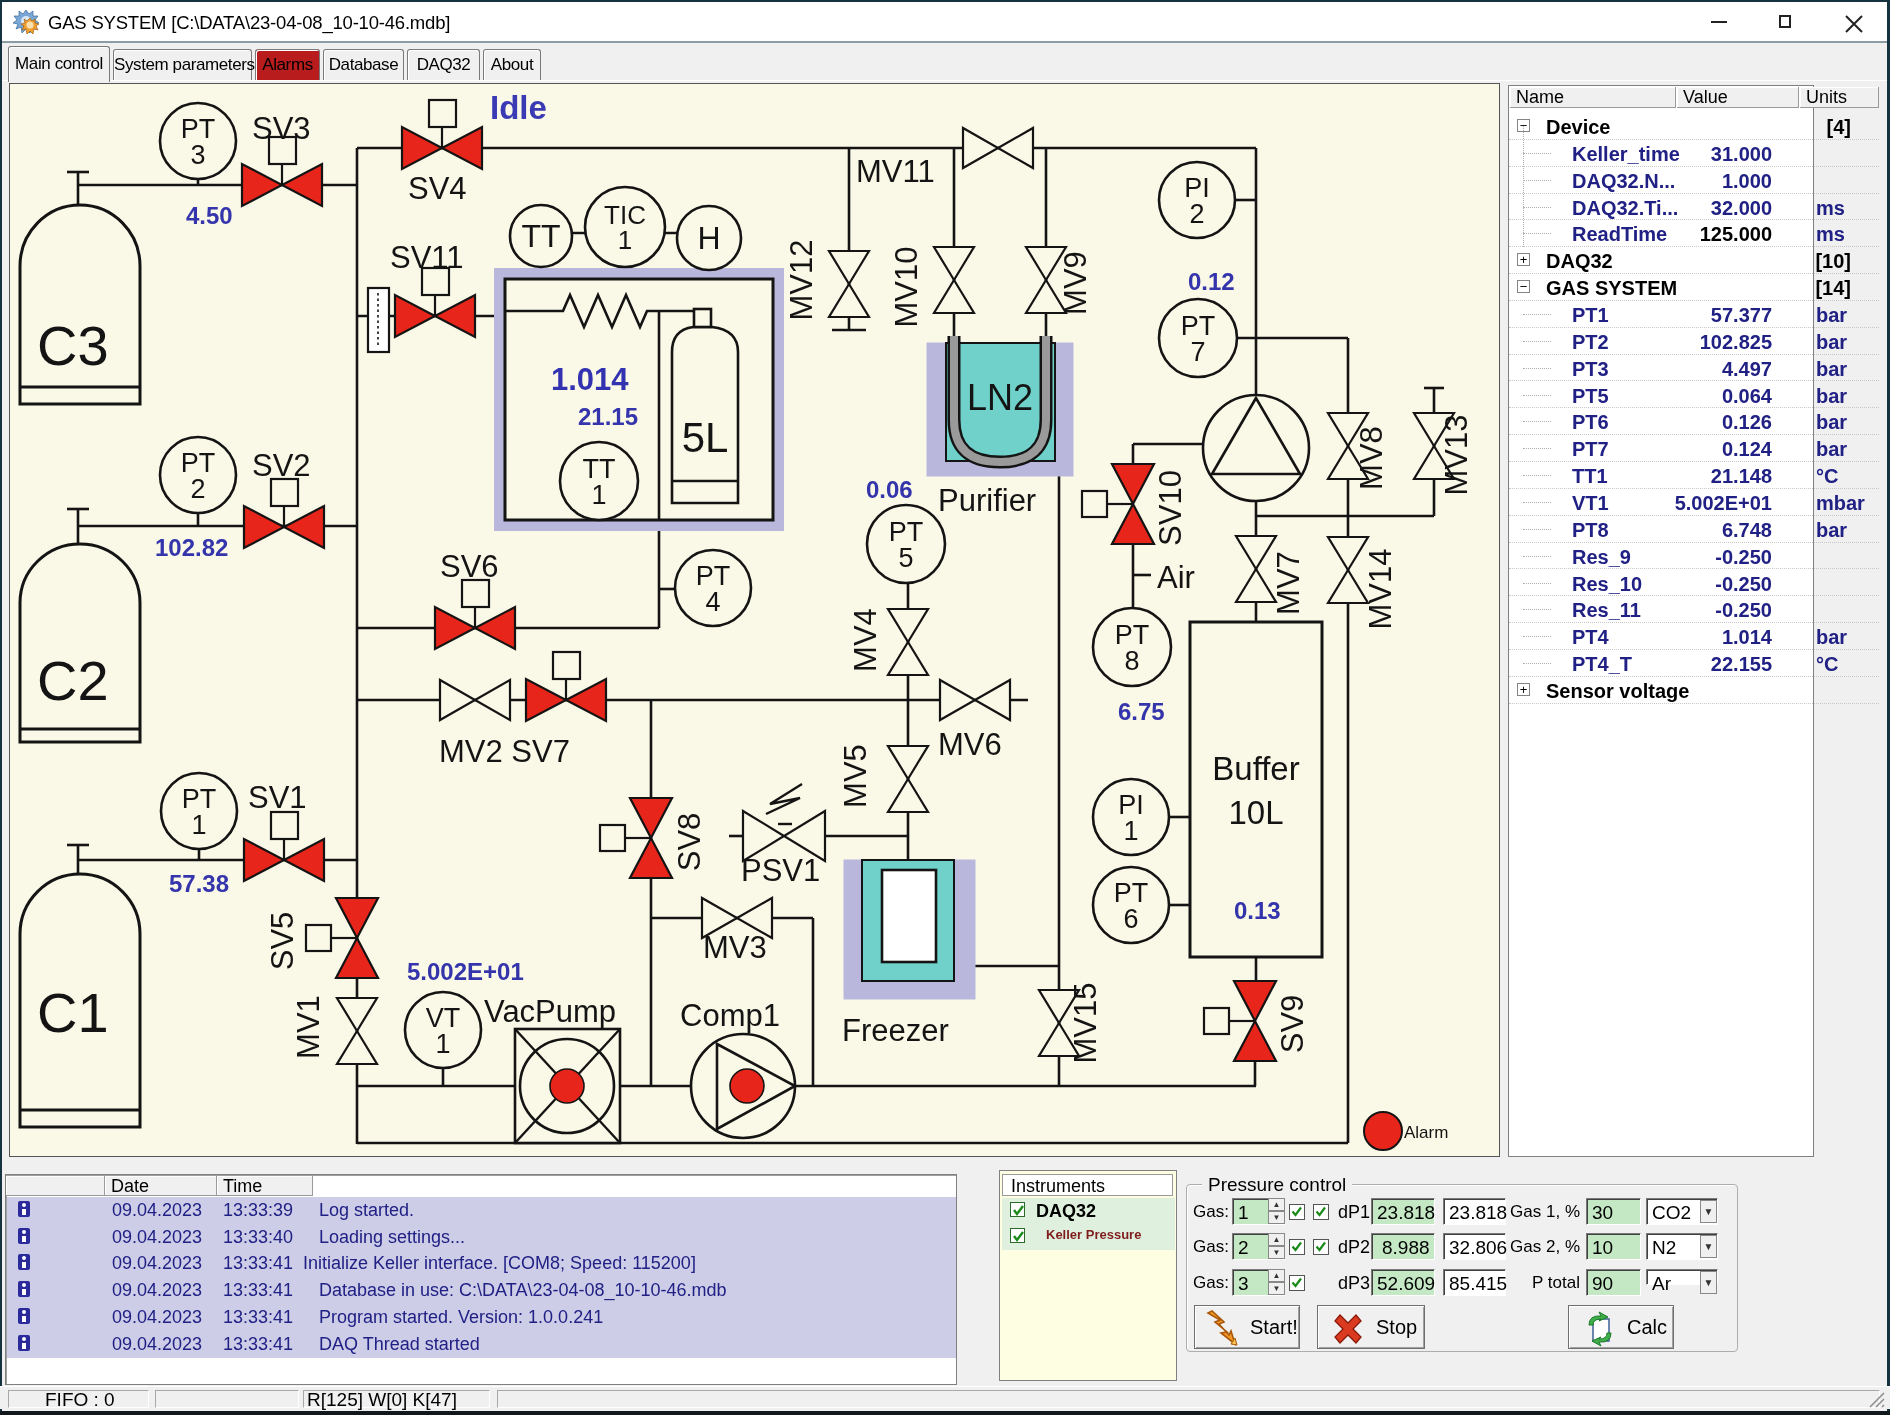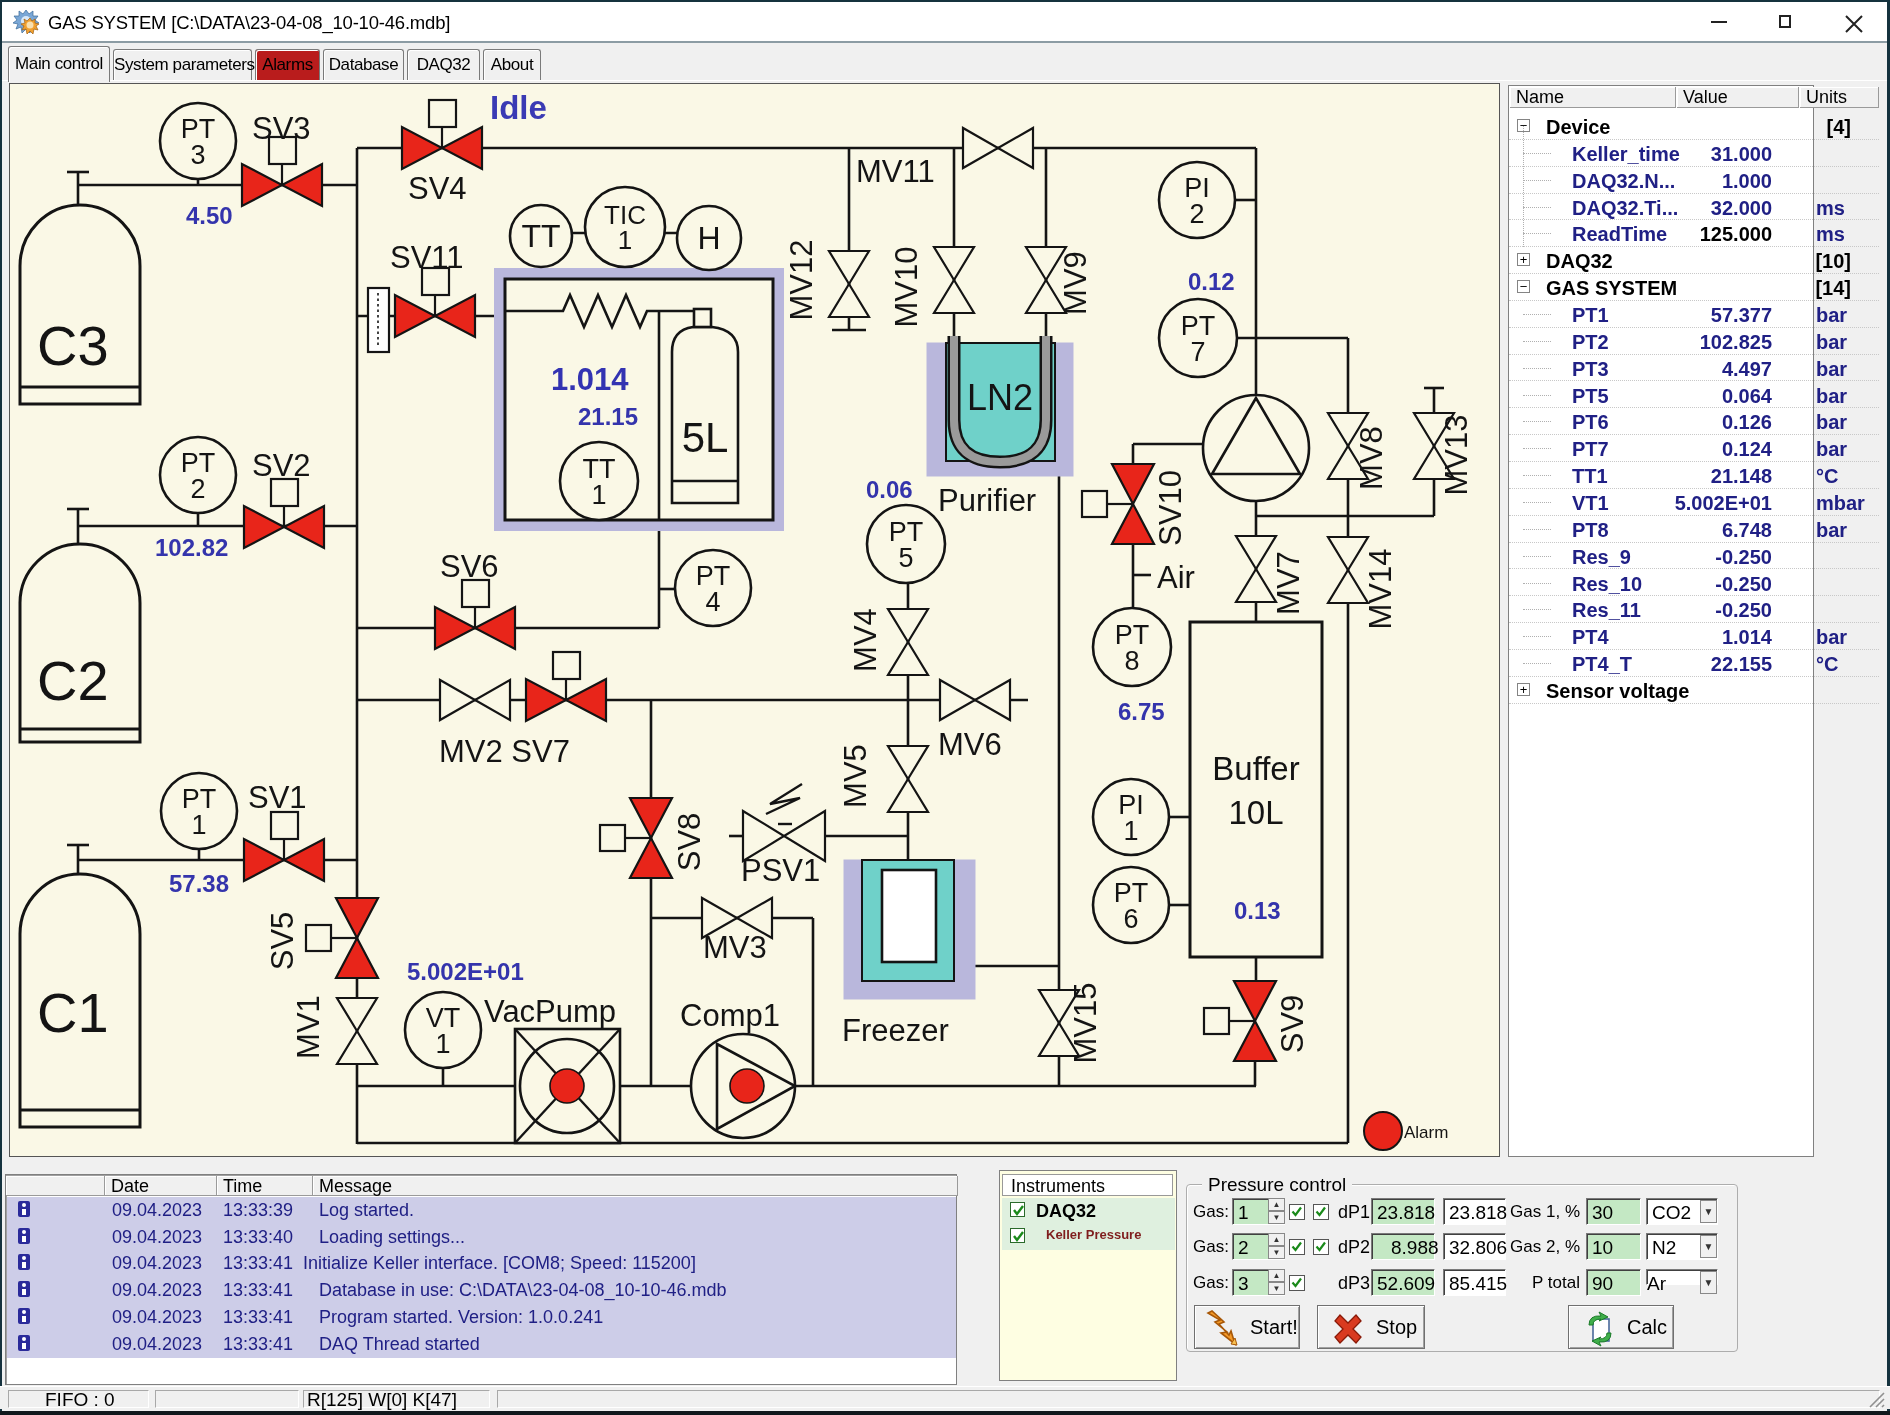--- a/index.html
+++ b/index.html
@@ -410,21 +410,20 @@
     <div style="position:absolute;left:0;top:590.9px;width:370px;height:26.9px;border-bottom:1px dotted #c8c8c8">
       <div style="position:absolute;left:8px;top:6px;width:13px;height:13px;border:1px solid #848484;background:#fff;font-size:13px;line-height:12px;text-align:center;color:#000">+</div>
       <div style="position:absolute;left:37px;top:3px;font-size:20px;font-weight:bold;color:#000">Sensor voltage</div>
     </div>
     <div style="position:absolute;left:14px;top:40px;height:121px;border-left:1px dotted #b0b0b0"></div>
   </div>
 <div style="position:absolute;left:5px;top:1174px;width:952px;height:211px;background:#fff;border:1px solid #808080;box-shadow:inset 1px 1px 0 #a0a0a0;z-index:2">
     <div style="position:absolute;left:0px;top:1px;width:99px;height:20px;background:#F0F0F0;border-right:1px solid #9a9a9a;border-bottom:1px solid #9a9a9a;box-shadow:inset 1px 1px 0 #fff;font-size:18px;color:#000;padding-left:6px;line-height:20px"></div>
     <div style="position:absolute;left:99px;top:1px;width:112px;height:20px;background:#F0F0F0;border-right:1px solid #9a9a9a;border-bottom:1px solid #9a9a9a;box-shadow:inset 1px 1px 0 #fff;font-size:18px;color:#000;padding-left:6px;line-height:20px">Date</div>
     <div style="position:absolute;left:211px;top:1px;width:96px;height:20px;background:#F0F0F0;border-right:1px solid #9a9a9a;border-bottom:1px solid #9a9a9a;box-shadow:inset 1px 1px 0 #fff;font-size:18px;color:#000;padding-left:6px;line-height:20px">Time</div>
-    <div style="position:absolute;left:307px;top:1px;width:645px;height:20px;background:#F0F0F0;border-right:1px solid #9a9a9a;border-bottom:1px solid #9a9a9a;box-shadow:inset 1px 1px 0 #fff;font-size:18px;color:#000;padding-left:6px;line-height:20px">Message</div>
     <div style="position:absolute;left:1px;top:22px;width:949px;height:161px;background:#CDCDE8"></div>
     <div style="position:absolute;left:1px;top:22.0px;width:949px;height:26.7px">
       <div style="position:absolute;left:11px;top:4px;width:12px;height:16px;background:#2a2a9a;border-radius:2px">
         <div style="position:absolute;left:4px;top:2px;width:4px;height:4px;background:#fff;border-radius:2px"></div>
         <div style="position:absolute;left:4px;top:8px;width:4px;height:6px;background:#fff"></div>
       </div>
       <div style="position:absolute;left:105px;top:3px;font-size:18px;color:#202085">09.04.2023</div>
       <div style="position:absolute;left:216px;top:3px;font-size:18px;color:#202085">13:33:39</div>
       <div style="position:absolute;left:312px;top:3px;font-size:18px;color:#202085">Log started.</div>
     </div>
@@ -517,41 +516,41 @@
       <div style="position:absolute;left:0;top:0;width:17px;height:13px;background:#F0F0F0;border:1px solid #888;font-size:8px;text-align:center;line-height:12px;color:#333">▲</div>
       <div style="position:absolute;left:0;top:13px;width:17px;height:13px;background:#F0F0F0;border:1px solid #888;font-size:8px;text-align:center;line-height:12px;color:#333">▼</div>
     </div>
     <div style="position:absolute;left:103px;top:65px;width:16px;height:16px;background:#fff;border:1px solid #555"><svg width="14" height="14" viewBox="0 0 14 14">
         <path d="M2.5,6.5 L5.5,10 L11,2.5" stroke="#1a8a1a" stroke-width="2.2" fill="none"></path>
       </svg></div>
     <div style="position:absolute;left:127px;top:65px;width:16px;height:16px;background:#fff;border:1px solid #555"><svg width="14" height="14" viewBox="0 0 14 14">
         <path d="M2.5,6.5 L5.5,10 L11,2.5" stroke="#1a8a1a" stroke-width="2.2" fill="none"></path>
       </svg></div>
     <div style="position:absolute;left:152px;top:63px;font-size:18px;color:#000;white-space:nowrap">dP2</div>
-    <div style="position:absolute;left:185px;top:59px;width:64px;height:27px;background:#C4E8C4;border:1px solid #7a7a7a;border-right-color:#fff;border-bottom-color:#fff;box-shadow:inset 1px 1px 0 #404040;font-size:19px;color:#000;padding-left:19px;line-height:27px;box-sizing:border-box">8.988</div>
+    <div style="position:absolute;left:185px;top:59px;width:64px;height:27px;background:#C4E8C4;border:1px solid #7a7a7a;border-right-color:#fff;border-bottom-color:#fff;box-shadow:inset 1px 1px 0 #404040;font-size:19px;color:#000;padding-left:10px;line-height:27px;box-sizing:border-box">8.988</div>
     <div style="position:absolute;left:257px;top:59px;width:63px;height:27px;background:#fff;border:1px solid #7a7a7a;border-right-color:#fff;border-bottom-color:#fff;box-shadow:inset 1px 1px 0 #404040;font-size:19px;color:#000;padding-left:5px;line-height:27px;box-sizing:border-box">32.806</div>
     <div style="position:absolute;left:322px;top:63px;width:72px;text-align:right;font-size:17px;color:#000;white-space:nowrap">Gas 2, %</div>
     <div style="position:absolute;left:400px;top:59px;width:55px;height:27px;background:#C4E8C4;border:1px solid #7a7a7a;border-right-color:#fff;border-bottom-color:#fff;box-shadow:inset 1px 1px 0 #404040;font-size:19px;color:#000;padding-left:5px;line-height:27px;box-sizing:border-box">10</div>
     <div style="position:absolute;left:460px;top:59px;width:72px;height:27px;background:#fff;border:1px solid #7a7a7a;border-right-color:#fff;border-bottom-color:#fff;box-shadow:inset 1px 1px 0 #404040;font-size:19px;color:#000;padding-left:5px;line-height:27px;box-sizing:border-box">N2</div>
     <div style="position:absolute;left:514px;top:61px;width:17px;height:23px;background:#F0F0F0;border:1px solid #888;font-size:10px;text-align:center;line-height:22px;color:#333">▼</div>
     <div style="position:absolute;left:7px;top:99px;font-size:17px;color:#000;white-space:nowrap">Gas:</div>
     <div style="position:absolute;left:46px;top:95px;width:53px;height:27px;background:#C4E8C4;border:1px solid #7a7a7a;border-right-color:#fff;border-bottom-color:#fff;box-shadow:inset 1px 1px 0 #404040;font-size:19px;color:#000;padding-left:5px;line-height:27px;box-sizing:border-box">3</div>
     <div style="position:absolute;left:82px;top:95px;width:17px;height:27px">
       <div style="position:absolute;left:0;top:0;width:17px;height:13px;background:#F0F0F0;border:1px solid #888;font-size:8px;text-align:center;line-height:12px;color:#333">▲</div>
       <div style="position:absolute;left:0;top:13px;width:17px;height:13px;background:#F0F0F0;border:1px solid #888;font-size:8px;text-align:center;line-height:12px;color:#333">▼</div>
     </div>
     <div style="position:absolute;left:103px;top:101px;width:16px;height:16px;background:#fff;border:1px solid #555"><svg width="14" height="14" viewBox="0 0 14 14">
         <path d="M2.5,6.5 L5.5,10 L11,2.5" stroke="#1a8a1a" stroke-width="2.2" fill="none"></path>
       </svg></div>
     <div style="position:absolute;left:152px;top:99px;font-size:18px;color:#000;white-space:nowrap">dP3</div>
     <div style="position:absolute;left:185px;top:95px;width:64px;height:27px;background:#C4E8C4;border:1px solid #7a7a7a;border-right-color:#fff;border-bottom-color:#fff;box-shadow:inset 1px 1px 0 #404040;font-size:19px;color:#000;padding-left:5px;line-height:27px;box-sizing:border-box">52.609</div>
     <div style="position:absolute;left:257px;top:95px;width:63px;height:27px;background:#fff;border:1px solid #7a7a7a;border-right-color:#fff;border-bottom-color:#fff;box-shadow:inset 1px 1px 0 #404040;font-size:19px;color:#000;padding-left:5px;line-height:27px;box-sizing:border-box">85.415</div>
     <div style="position:absolute;left:322px;top:99px;width:72px;text-align:right;font-size:17px;color:#000;white-space:nowrap">P total</div>
     <div style="position:absolute;left:400px;top:95px;width:55px;height:27px;background:#C4E8C4;border:1px solid #7a7a7a;border-right-color:#fff;border-bottom-color:#fff;box-shadow:inset 1px 1px 0 #404040;font-size:19px;color:#000;padding-left:5px;line-height:27px;box-sizing:border-box">90</div>
-    <div style="position:absolute;left:460px;top:95px;width:72px;height:16px;background:#fff;border:1px solid #7a7a7a;border-right-color:#fff;border-bottom-color:#fff;box-shadow:inset 1px 1px 0 #404040;font-size:19px;color:#000;line-height:27px;box-sizing:border-box">Ar</div>
+    <div style="position:absolute;left:460px;top:95px;width:72px;height:16px;background:#fff;border:1px solid #7a7a7a;border-right-color:#fff;border-bottom-color:#fff;box-shadow:inset 1px 1px 0 #404040;font-size:19px;color:#000;padding-left:5px;line-height:27px;box-sizing:border-box">Ar</div>
     <div style="position:absolute;left:514px;top:97px;width:17px;height:23px;background:#F0F0F0;border:1px solid #888;font-size:10px;text-align:center;line-height:22px;color:#333">▼</div>
     <div style="position:absolute;left:8px;top:131px;width:106px;height:44px;background:#F0F0F0;border:1px solid #707070;box-shadow:inset 1px 1px 0 #fff,inset -1px -1px 0 #a0a0a0">
       <svg style="position:absolute;left:8px;top:4px" width="40" height="38" viewBox="0 0 40 38">
         <path d="M5,3 L17,10 L12,12 L24,22 L18,23 L32,34 L28,21 L26,25 L16,14 L21,12 L9,1 Z" fill="#F59A28" stroke="#A85808" stroke-width="1.6"></path>
         <path d="M28,34 L34,35 L32,28 Z" fill="#F8C050" stroke="#A85808" stroke-width="1"></path>
       </svg>
       <div style="position:absolute;left:55px;top:10px;font-size:20px;color:#000">Start!</div>
     </div>
     <div style="position:absolute;left:131px;top:131px;width:108px;height:44px;background:#F0F0F0;border:1px solid #707070;box-shadow:inset 1px 1px 0 #fff,inset -1px -1px 0 #a0a0a0">
       <svg style="position:absolute;left:12px;top:5px" width="36" height="36" viewBox="0 0 36 36">

